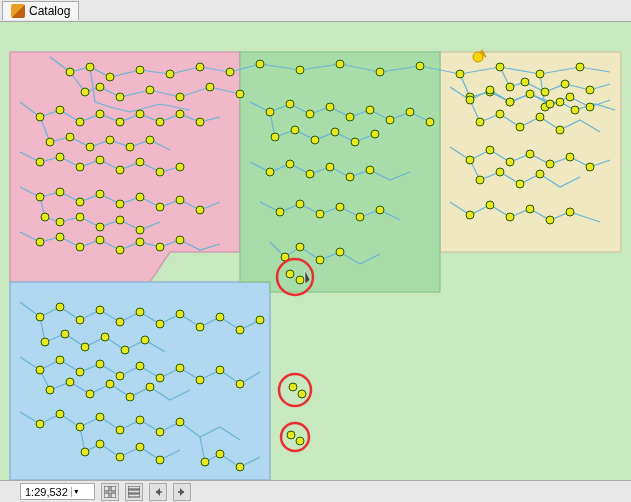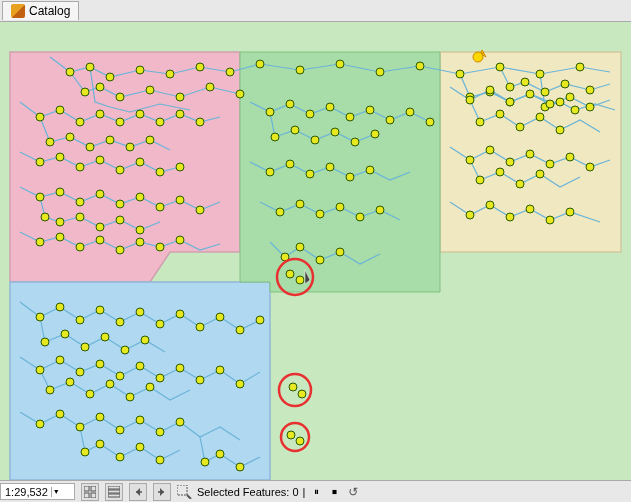--- a/index.html
+++ b/index.html
@@ -63,21 +63,21 @@
       width: 100%; height: 100%;
     }
 
     
     .status-bar {
       display: flex;
       align-items: center;
       background: #e8e8e8;
       border-top: 1px solid #aaa;
       height: 22px;
-      padding: 0 0;
+      padding: 0 20px;
       gap: 6px;
     }
     .scale-box {
       display: flex;
       align-items: center;
       border: 1px solid #aaa;
       background: #fff;
       padding: 1px 4px;
       min-width: 75px;
       height: 17px;
@@ -433,24 +433,13 @@
     </svg>
   </div>
   <div class="toolbar-btn">
     <svg width="12" height="12" viewBox="0 0 12 12">
       <polygon points="4,2 8,6 4,10" fill="#555"></polygon>
       <line x1="2" y1="6" x2="8" y2="6" stroke="#555" stroke-width="1.5"></line>
     </svg>
   </div>
 
 
-  <div class="selected-features">
-    <svg width="16" height="14" viewBox="0 0 16 14">
-      <rect x="0" y="0" width="10" height="10" fill="none" stroke="#555" stroke-width="1" stroke-dasharray="2,1"></rect>
-      <polygon points="10,10 14,14" stroke="#555" stroke-width="2"></polygon>
-    </svg>
-    <span>Selected Features: 0</span>
-    <span>|</span>
-    <div class="pause-btn">⏸</div>
-    <div class="pause-btn">⏹</div>
-    <div class="refresh-btn">↺</div>
-  </div>
 </div>
 
 </body></html>

